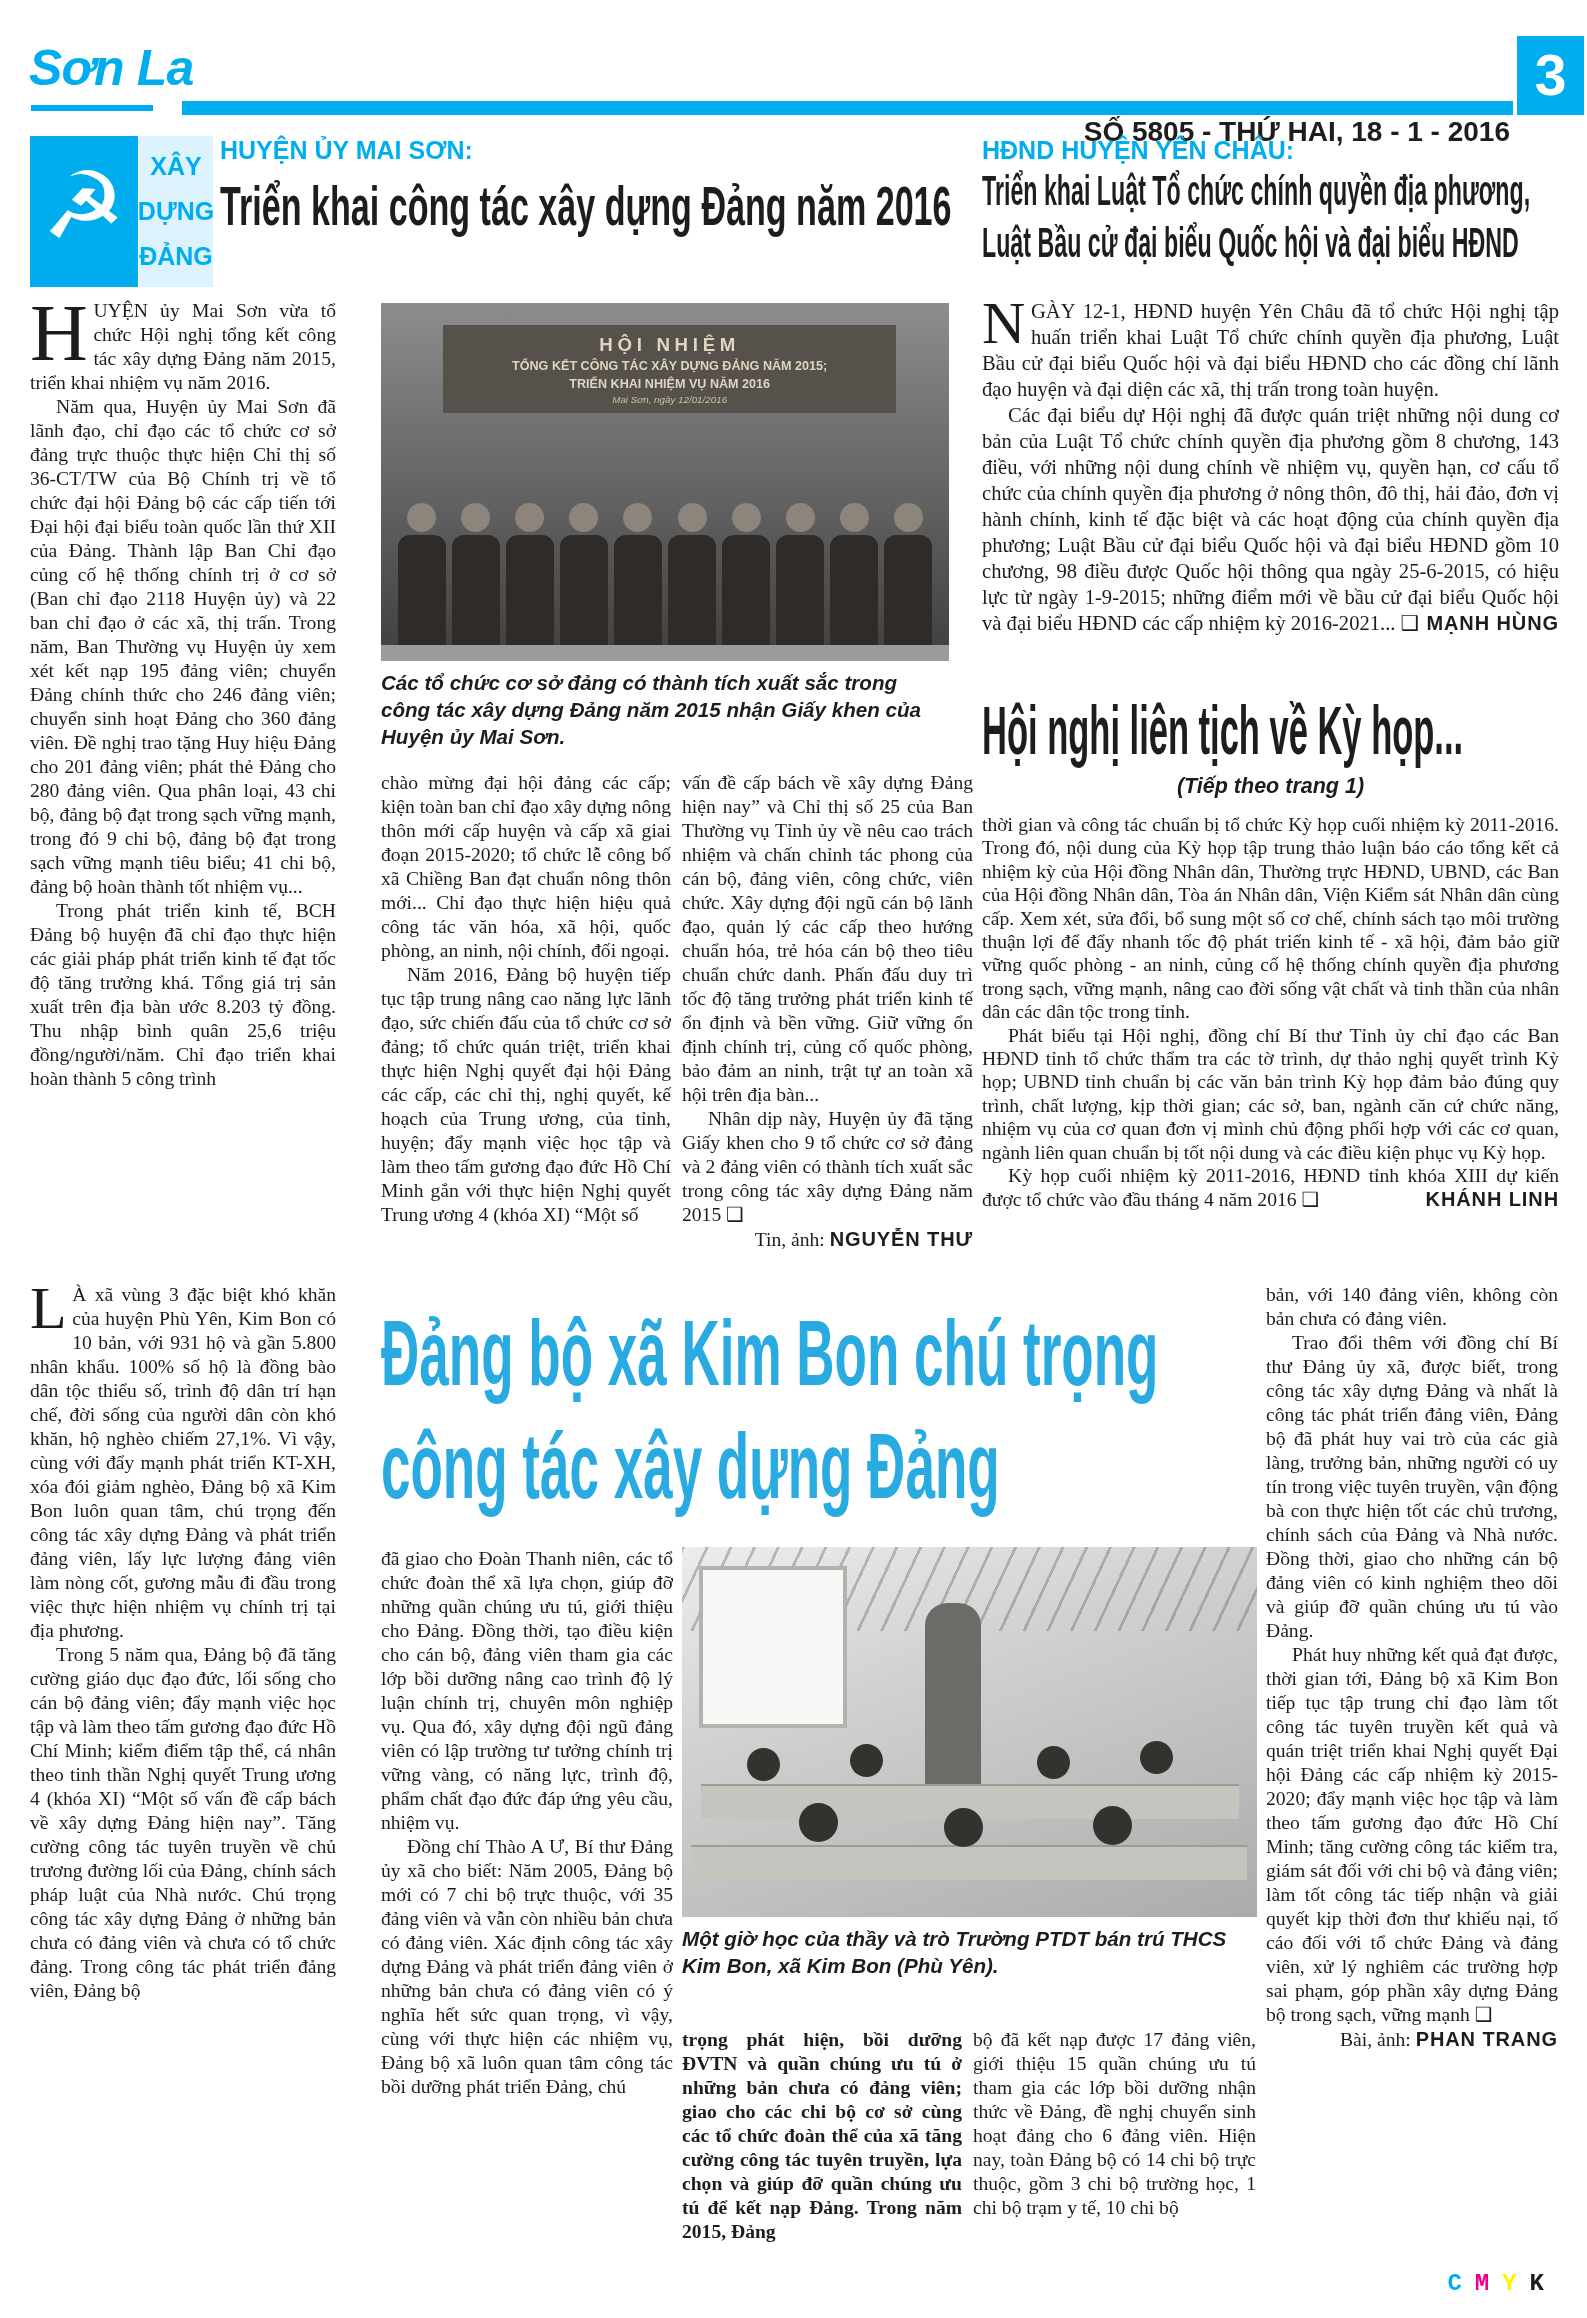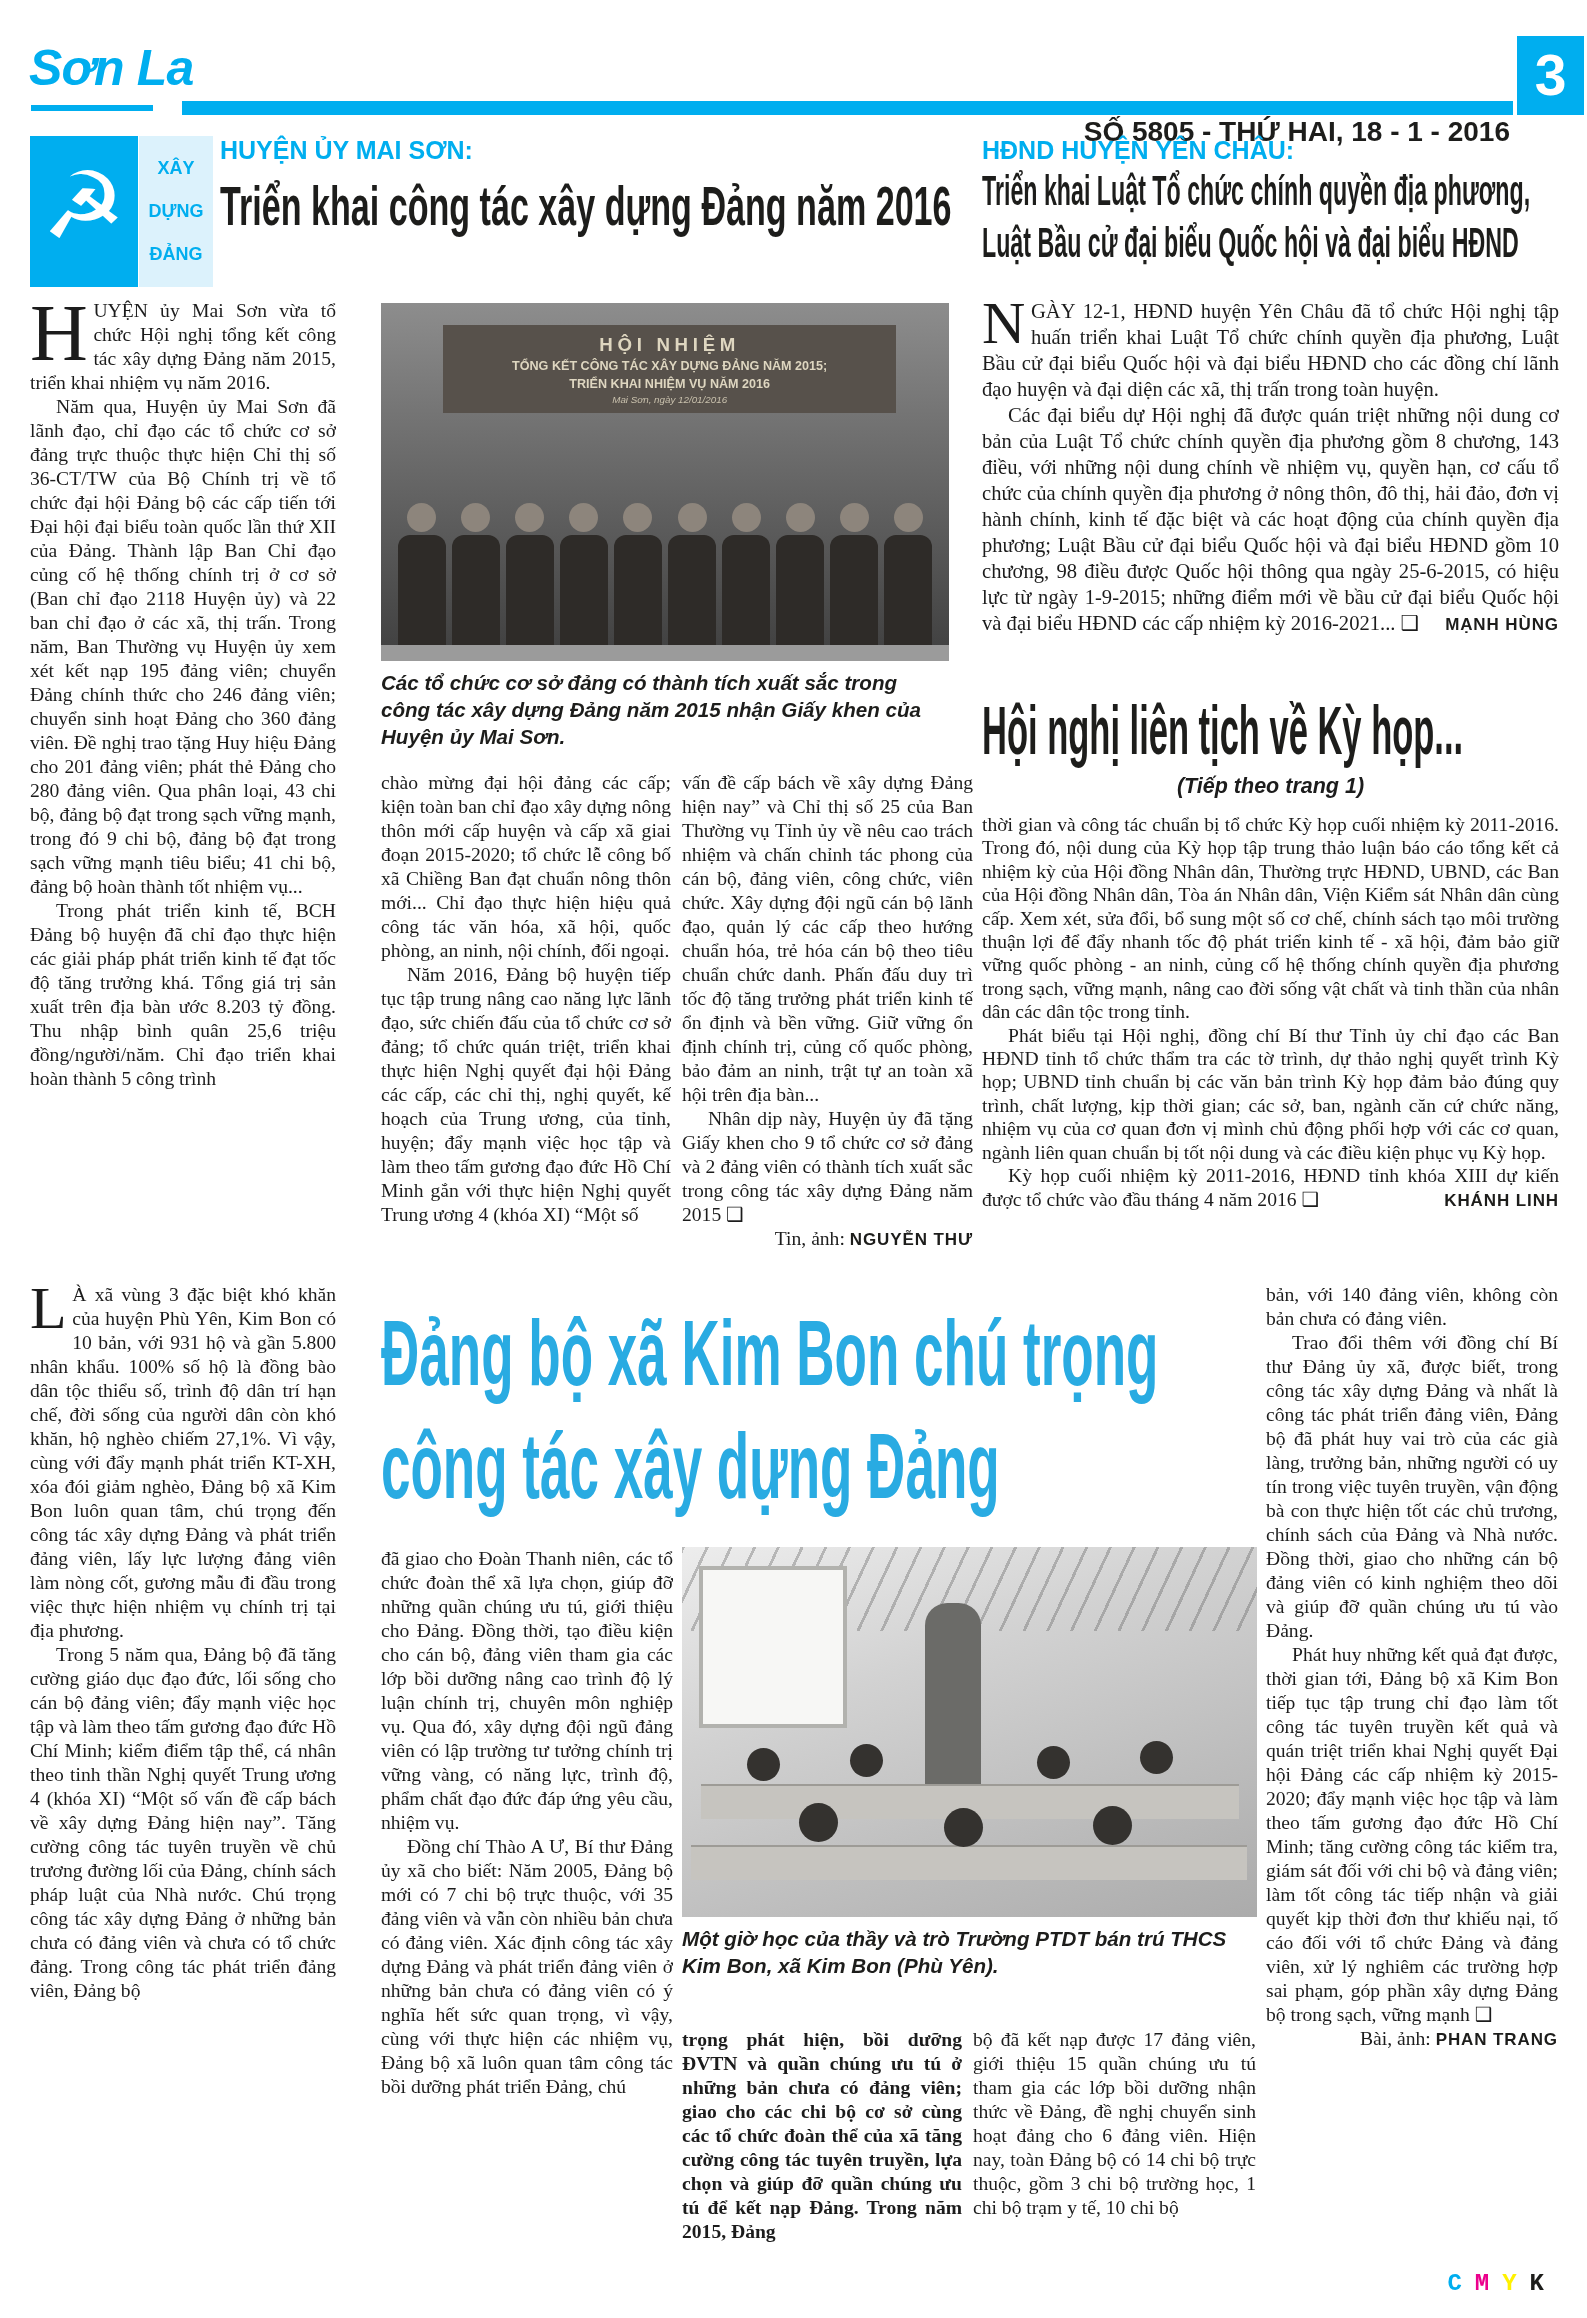--- a/index.html
+++ b/index.html
@@ -14,21 +14,21 @@
   .top-bar{position:absolute;left:182px;top:101px;width:1331px;height:14px;background:#00AEEF;}
   .page-box{position:absolute;left:1517px;top:36px;width:67px;height:79px;background:#00AEEF;}
   .page-box span{display:block;width:100%;text-align:center;line-height:79px;
                  font-family:"Liberation Sans",sans-serif;font-weight:bold;font-size:57px;color:#fff;}
   
   .badge-icon{position:absolute;left:30px;top:136px;width:108px;height:151px;background:#00AEEF;}
   .badge-icon span{display:block;text-align:center;line-height:140px;font-size:93px;color:#ffffff;
                    font-family:"DejaVu Sans",sans-serif;}
   .badge-text{position:absolute;left:139px;top:136px;width:74px;height:151px;background:#dcf2fc;
               display:flex;flex-direction:column;justify-content:space-evenly;align-items:center;}
-  .badge-text span{font-family:"Liberation Sans",sans-serif;font-weight:bold;font-size:18px;color:#00AEEF;}
+  .badge-text span{font-family:"Liberation Sans",sans-serif;font-weight:bold;font-size:25px;color:#00AEEF;}
   
   .kicker{position:absolute;font-family:"Liberation Sans",sans-serif;font-weight:bold;
           font-size:25px;color:#00AEEF;white-space:nowrap;}
   .cond{display:inline-block;white-space:nowrap;transform-origin:0 0;
         font-family:"Liberation Sans",sans-serif;font-weight:bold;color:#1d1d1b;}
   .hl-maison{position:absolute;left:220px;top:174px;}
   .hl-maison .cond{font-size:55px;transform:scaleX(0.62);}
   .hl-yc1{position:absolute;left:982px;top:166px;}
   .hl-yc2{position:absolute;left:982px;top:218px;}
   .hl-yc1 .cond,.hl-yc2 .cond{font-size:43px;transform:scaleX(0.54);}
@@ -45,21 +45,21 @@
   .narrow{font-size:19.6px;line-height:24px;}
   .wide{font-size:20.6px;line-height:26px;}
   .wide-s{font-size:19.6px;line-height:23.4px;}
   .col p{margin:0;}
   .col p.ind{text-indent:26px;}
   .dc{float:left;font-weight:normal;padding:1.9px 5.6px 0 0;}
   .dc-big{font-size:80px;line-height:65px;}
   .dc-med{font-size:60px;line-height:47px;}
   .byline{text-align:right;}
   .byline .lbl{font-family:"Liberation Serif",serif;}
-  .byname{font-family:"Liberation Sans",sans-serif;font-weight:bold;font-size:17px;color:#1d1d1b;letter-spacing:0.9px;}
+  .byname{font-family:"Liberation Sans",sans-serif;font-weight:bold;font-size:20px;color:#1d1d1b;letter-spacing:0.9px;}
   .overlap{margin-top:-26px;}
   .overlap-s{margin-top:-23.4px;}
   
   .photo{position:absolute;overflow:hidden;}
   .photo1{left:381px;top:303px;width:568px;height:358px;
           background:linear-gradient(180deg,#8d8d8d 0%,#757575 30%,#565656 70%,#3f3f3f 100%);}
   .p1-banner{position:absolute;left:11%;top:22.4px;width:78%;padding:8.4px 4.7px;background:#57514b;
              text-align:center;color:#ded6c0;font-family:"Liberation Sans",sans-serif;}
   .p1-banner .b1{font-size:18.7px;font-weight:bold;letter-spacing:4.7px;}
   .p1-banner .b2,.p1-banner .b3{font-size:12.6px;font-weight:bold;margin-top:3.7px;}

